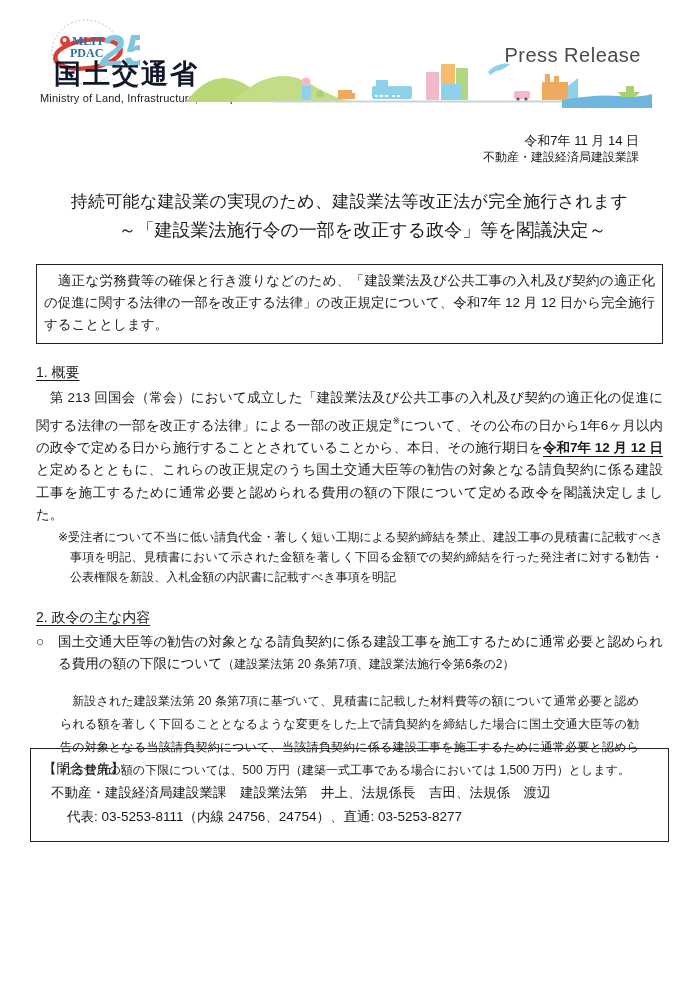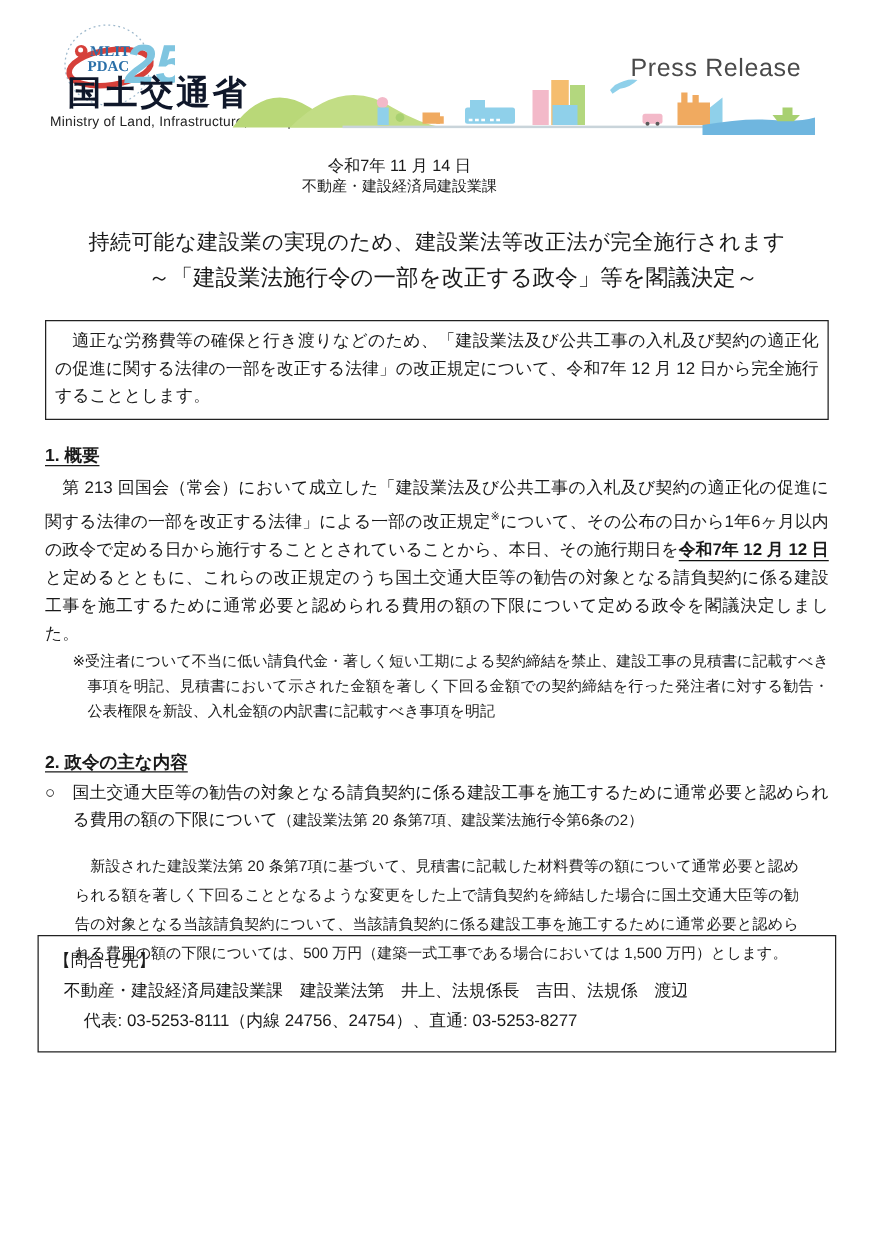--- a/index.html
+++ b/index.html
@@ -37,42 +37,42 @@
     position:absolute;left:40px;top:92px;
     font-size:11px;color:#222;letter-spacing:0.2px;white-space:nowrap;
   }
   .press-release{
     position:absolute;right:58px;top:44px;
     font-size:20px;color:var(--press);letter-spacing:0.5px;
   }
   .illustration{position:absolute;left:186px;top:56px;width:466px;height:52px;}
   
   .meta{
-    margin:6px 60px 0 0;
-    text-align:center;line-height:17px;
+    margin:14px 60px 0 0;
+    text-align:right;line-height:17px;
   }
   .meta .date{font-size:13px;}
   .meta .dept{font-size:12px;}
   
   .title-block{margin-top:24px;text-align:center;}
   .title-main{font-size:17px;font-weight:400;letter-spacing:0.3px;}
   .title-sub{font-size:18px;margin-top:5px;margin-left:26px;}
   
   .summary-box{
     margin:22px 36px 0 36px;
     border:1px solid #222;
     padding:5px 7px 7px 7px;
     font-size:13.5px;line-height:22px;
     text-align:justify;
   }
   
   .section{margin:0 36px;}
   .section-1{margin-top:20px;}
   .section-heading{
-    font-size:14px;font-weight:700;
+    font-size:14px;font-weight:400;
     text-decoration:underline;
     text-underline-offset:3px;
   }
   .body-para{
     margin-top:5px;
     font-size:13.5px;line-height:22.5px;
     text-align:justify;
   }
   .body-para sup{font-size:9px;vertical-align:super;}
   .date-emph{

